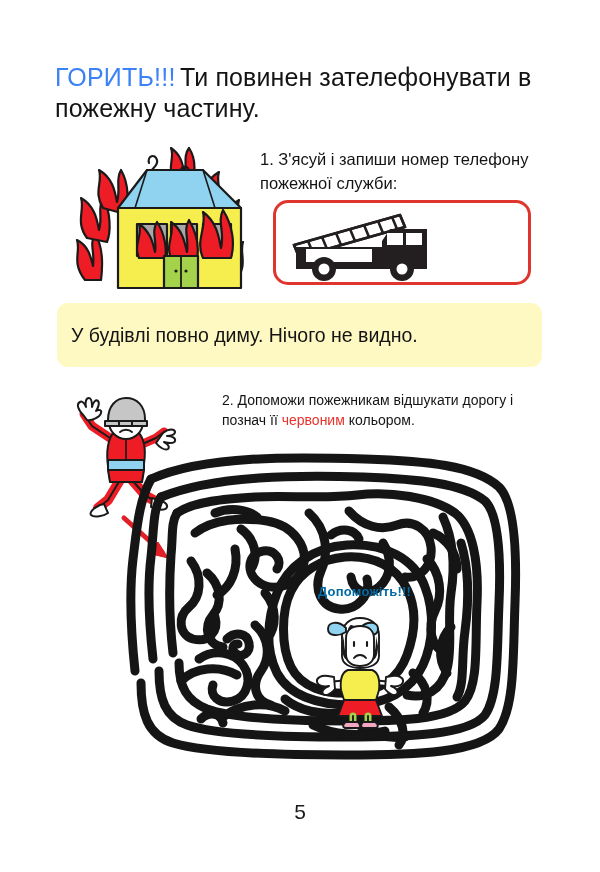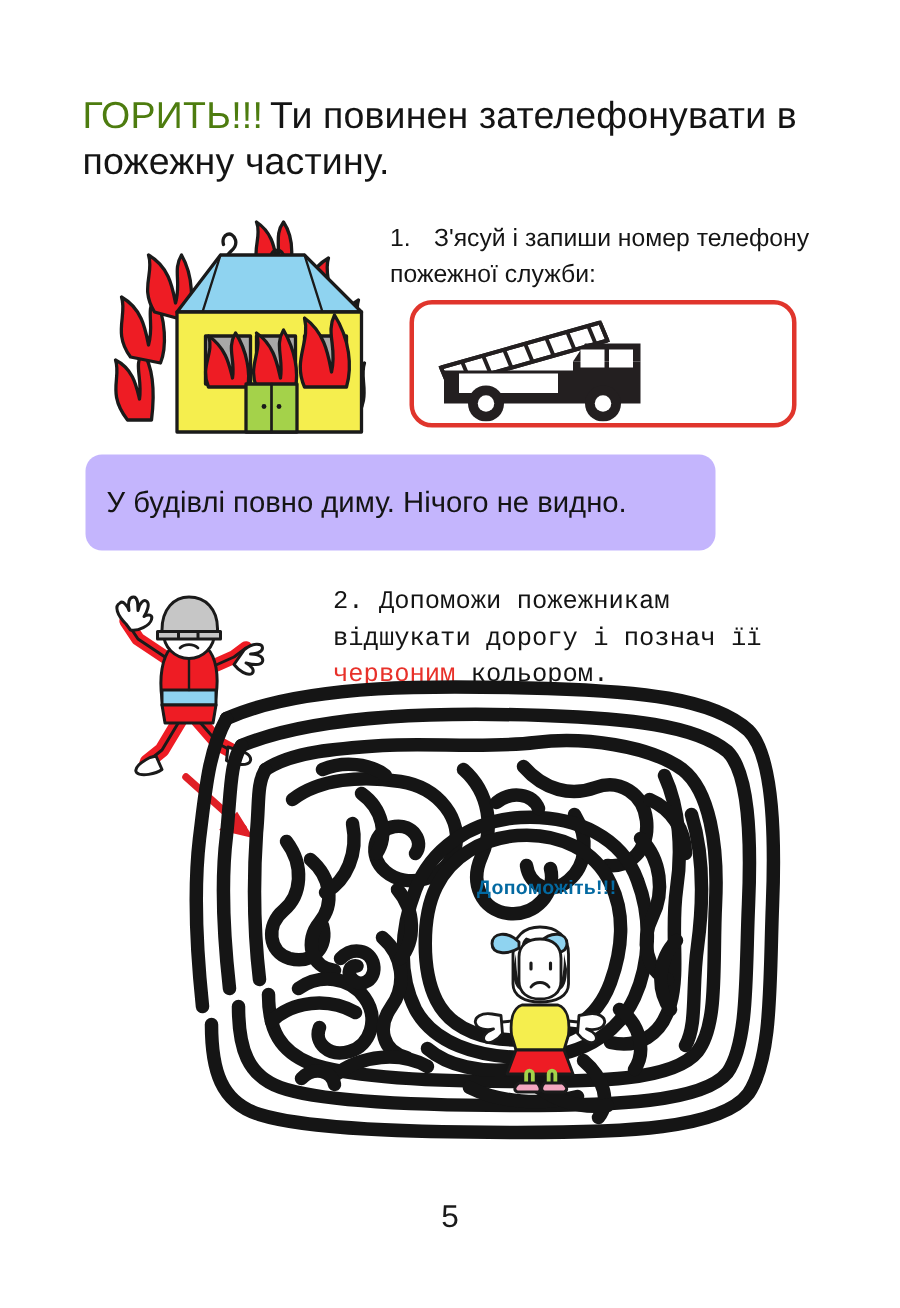--- a/index.html
+++ b/index.html
@@ -21,21 +21,21 @@
     position: absolute;
     left: 55px;
     top: 62px;
     width: 495px;
   }
   #header .headline-row {
     display: block;
     line-height: 1.22;
   }
   .alarm-word {
-    color: #4d7c0f;
+    color: #3b82f6;
     font-size: 25px;
     font-weight: 400;
     letter-spacing: 0.2px;
     white-space: nowrap;
   }
   .headline-text {
     color: #141414;
     font-size: 25px;
     font-weight: 400;
     letter-spacing: 0.1px;
@@ -59,21 +59,21 @@
   #task1-text {
     position: absolute;
     left: 205px;
     top: 8px;
     width: 290px;
     font-size: 16.5px;
     line-height: 1.45;
     color: #141414;
   }
   #task1-text .num { }
-  #task1-text .body { display: inline; margin-left: 11px; }
+  #task1-text .body { display: inline; }
 
   #truck-box {
     position: absolute;
     left: 218px;
     top: 60px;
     width: 258px;
     height: 85px;
     border: 3px solid #e0352c;
     border-radius: 15px;
     box-sizing: border-box;
@@ -85,47 +85,46 @@
     top: 4px;
     width: 180px;
     height: 74px;
   }
 
   
   #callout {
     position: absolute;
     left: 57px;
     top: 303px;
-    width: 420px;
+    width: 485px;
     height: 64px;
-    background: #c4b5fd;
+    background: #fef9c3;
     border-radius: 11px;
     box-sizing: border-box;
     display: flex;
     flex-direction: column;
     justify-content: center;
     padding: 0 14px;
   }
   #callout .line {
     font-size: 19.5px;
     line-height: 1.38;
     color: #141414;
     white-space: nowrap;
   }
 
   
   #task2-text {
     position: absolute;
     left: 222px;
     top: 390px;
     width: 300px;
-    font-size: 17px;
+    font-size: 14px;
     line-height: 1.45;
     color: #141414;
-    font-family: Liberation Mono, monospace;
   }
   .red-word { color: #e8312a; }
 
   #fireman-art {
     position: absolute;
     left: 58px;
     top: 388px;
     width: 125px;
     height: 130px;
   }

